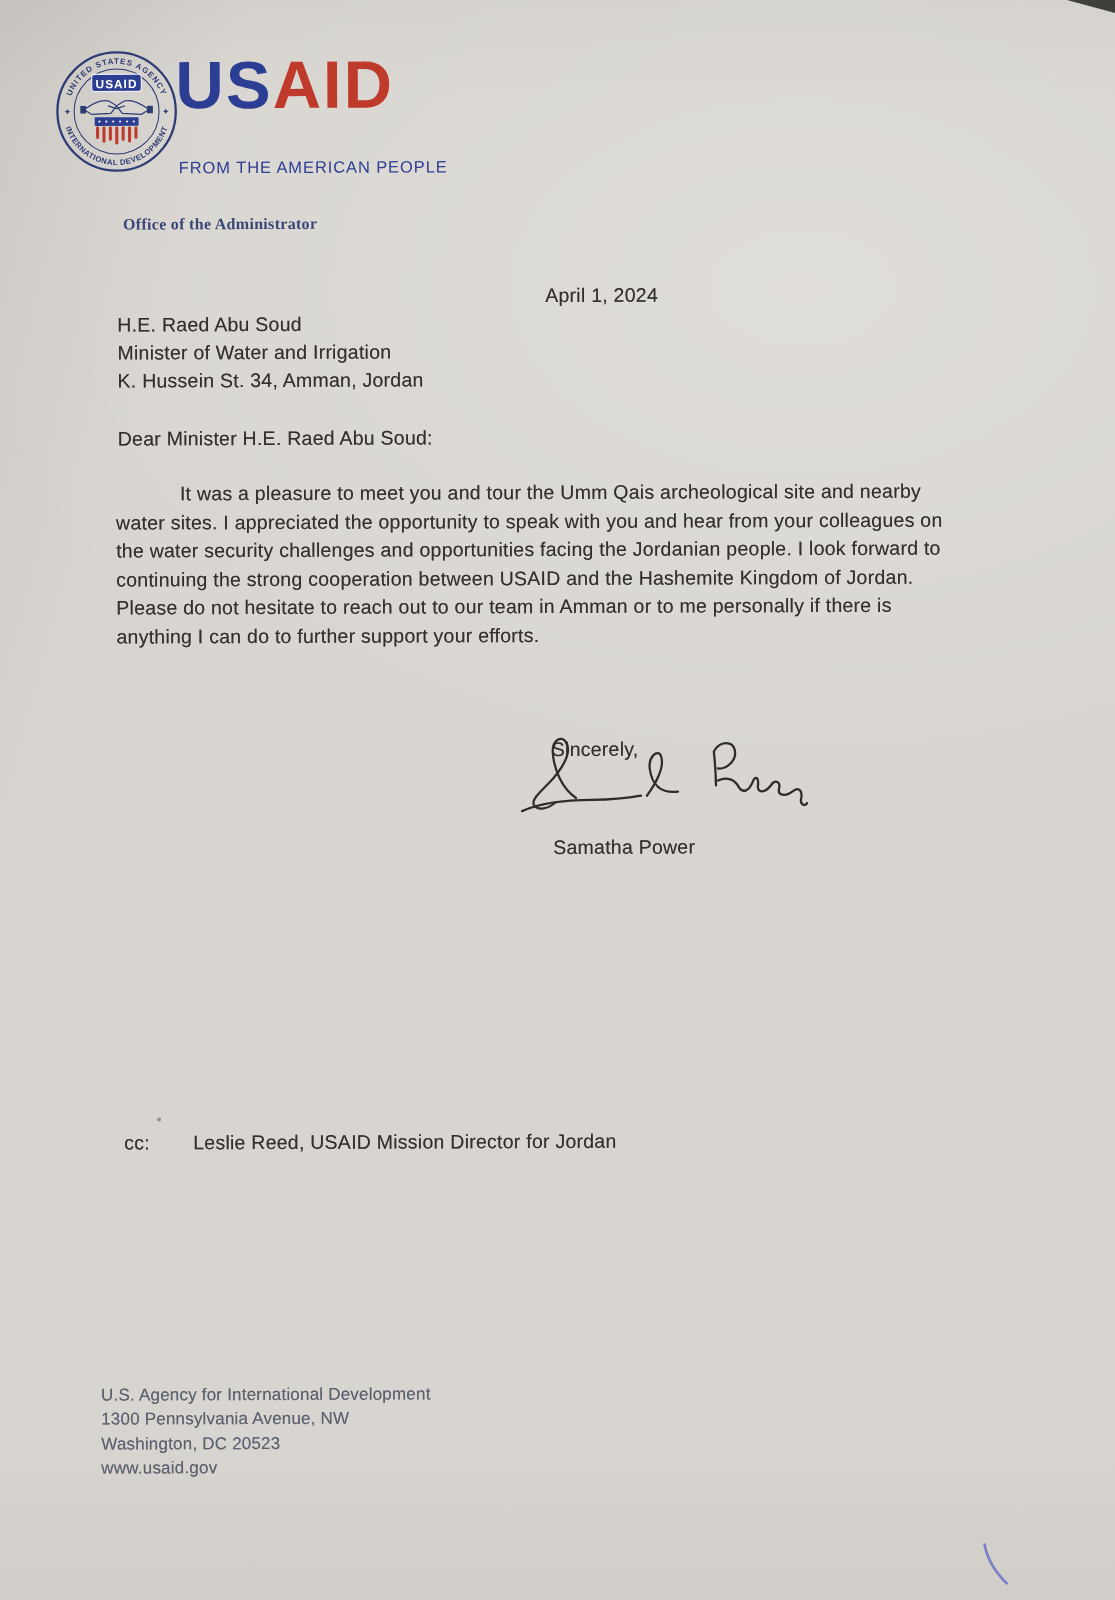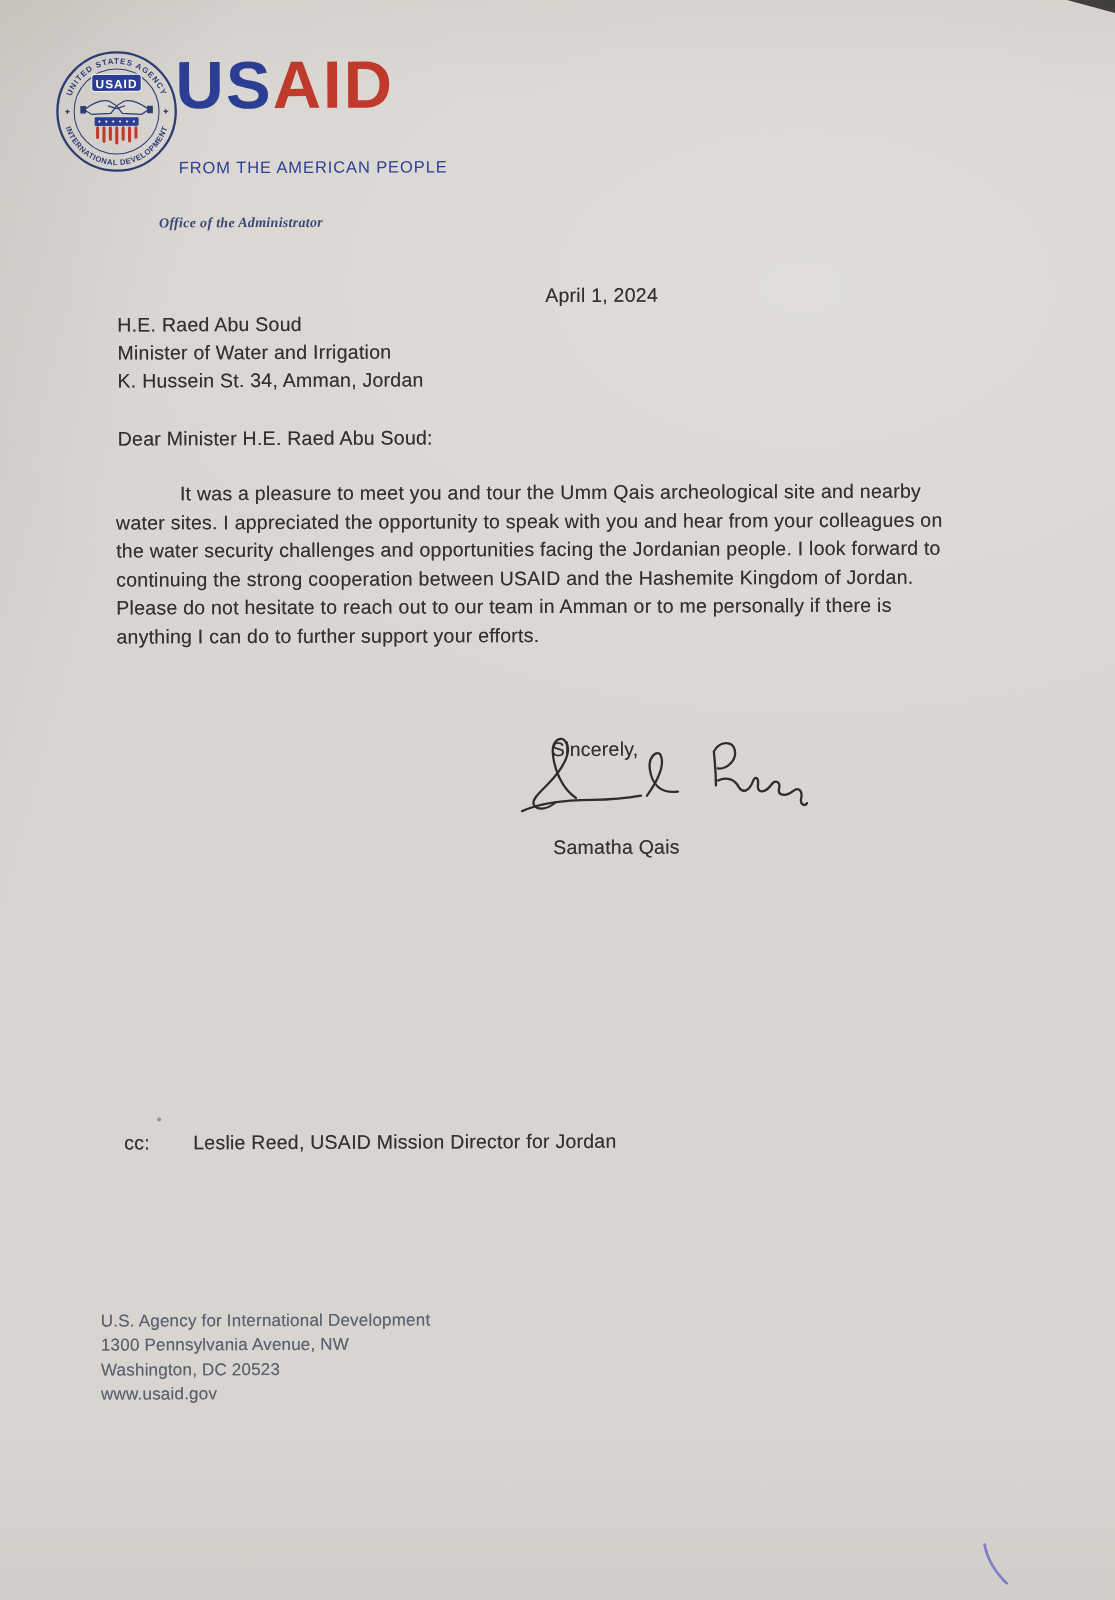--- a/index.html
+++ b/index.html
@@ -21,37 +21,37 @@
   .content{position:absolute;inset:0;transform:rotate(-0.2deg);}
   .abs{position:absolute;}
   .txt{color:#33302c;text-shadow:0 0 .6px rgba(55,50,45,.55);}
   .sz{font-size:19.5px;letter-spacing:.25px;line-height:28px;white-space:nowrap;}
 
   
   .wordmark{left:178px;top:50px;font-weight:bold;font-size:67px;letter-spacing:2px;line-height:1;white-space:nowrap;}
   .wordmark .us{color:#2c3e93;}
   .wordmark .aid{color:#c03a2b;}
   .tagline{left:181px;top:133px;font-size:16.5px;letter-spacing:.9px;color:#2c3e93;white-space:nowrap;margin-top:24px;}
-  .office{left:125px;top:214px;font-family:"Liberation Serif", serif;font-style:italic;font-weight:600;
-          font-size:14px;color:#3a4676;letter-spacing:.3px;white-space:nowrap;margin-left:36px;}
+  .office{left:125px;top:214px;font-family:"Liberation Serif", serif;font-weight:600;
+          font-size:16px;color:#3a4676;letter-spacing:.3px;white-space:nowrap;}
 
   
   .date{left:547px;top:261px;margin-top:20px;}
   .recipient{left:119px;top:309px;}
   .salutation{left:119px;top:423px;}
   .body{left:117px;top:478px;width:920px;}
   .body .line{white-space:nowrap;}
   .body .line.first{padding-left:64px;}
   .closing{left:552px;top:711px;margin-top:24px;}
   .signer{left:553px;top:833px;}
   .ccline{left:123px;top:1127px;}
   .ccline .cc-val{position:absolute;left:69px;top:0;}
 
   
-  .footer{left:99px;top:1308px;color:#59606e;font-size:17px;line-height:24.4px;
+  .footer{left:99px;top:1382px;color:#59606e;font-size:17px;line-height:24.4px;
           letter-spacing:.2px;text-shadow:0 0 .5px rgba(80,88,102,.5);white-space:nowrap;}
 
   .corner-wedge{top:0;right:0;width:0;height:0;border-top:13px solid #34322e;border-left:48px solid transparent;opacity:.92;}
   .speck{left:156px;top:1116px;width:4px;height:4px;border-radius:50%;background:#716c64;opacity:.65;}
 </style>
 </head>
 <body>
 
 <div class="paper">
   <div class="content">
@@ -138,21 +138,21 @@
         <g stroke="#2f2d2a" stroke-width="2.3" stroke-linecap="round">
           <path d="M38,72 C30,79 20,81 16,75 C13,70 22,62 30,54 C44,40 55,22 48,12 C44,5 34,10 35,23 C36,39 44,59 58,68"></path>
           <path d="M4,81 C24,72 48,70 74,70 C96,70 112,68 123,66"></path>
           <path d="M129,66 C139,52 147,36 143,26 C140,19 130,27 132,40 C134,55 143,64 160,62"></path>
           <path d="M198,56 C198,44 197,32 196,22 C202,11 215,11 217,21 C219,31 209,40 200,39"></path>
           <path d="M200,51 C209,47 217,50 221,58 C225,64 231,62 235,52 C237,46 241,48 240,56 C239,64 247,64 253,56 C257,50 263,52 261,60 C260,66 267,68 275,62 C281,57 285,62 283,70 C282,75 287,78 289,74"></path>
         </g>
       </svg>
     </div>
 
-    <div class="abs txt sz signer">Samatha Qais</div>
+    <div class="abs txt sz signer">Samatha Power</div>
 
     <div class="abs txt sz ccline">
       <span>cc:</span>
       <span class="cc-val">Leslie Reed, USAID Mission Director for Jordan</span>
     </div>
 
     <div class="abs footer">
       <div>U.S. Agency for International Development</div>
       <div>1300 Pennsylvania Avenue, NW</div>
       <div>Washington, DC 20523</div>

